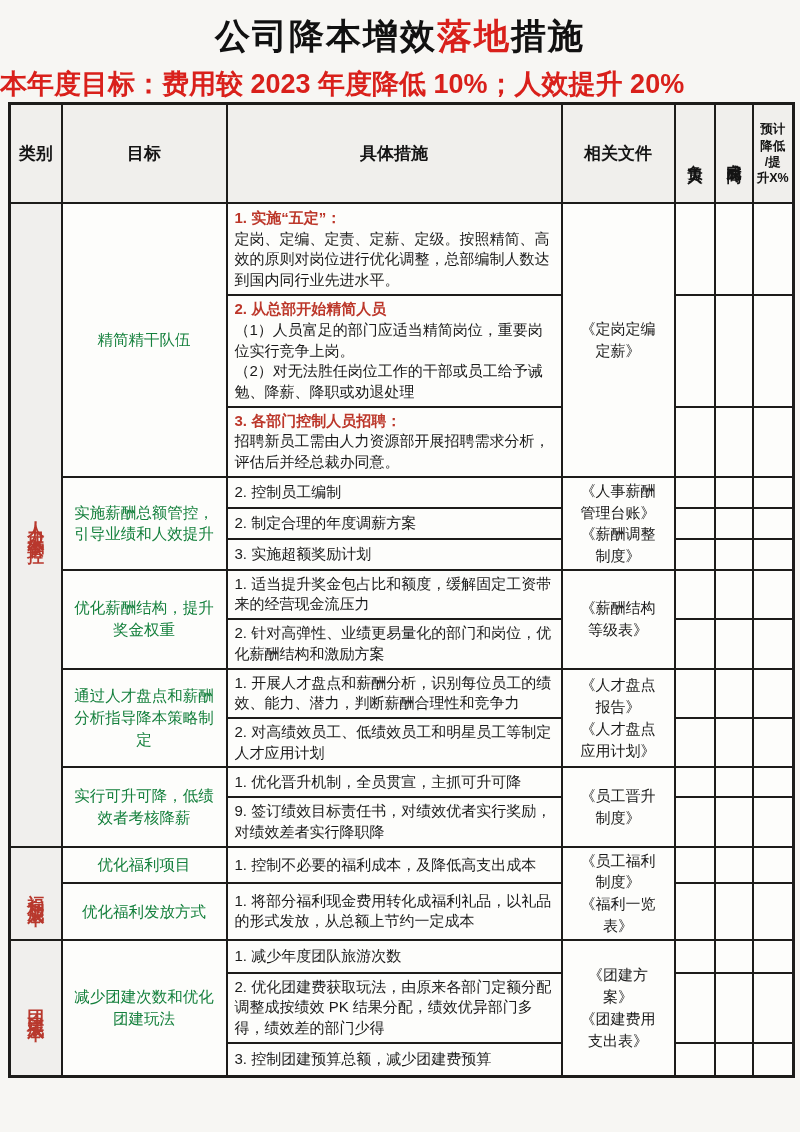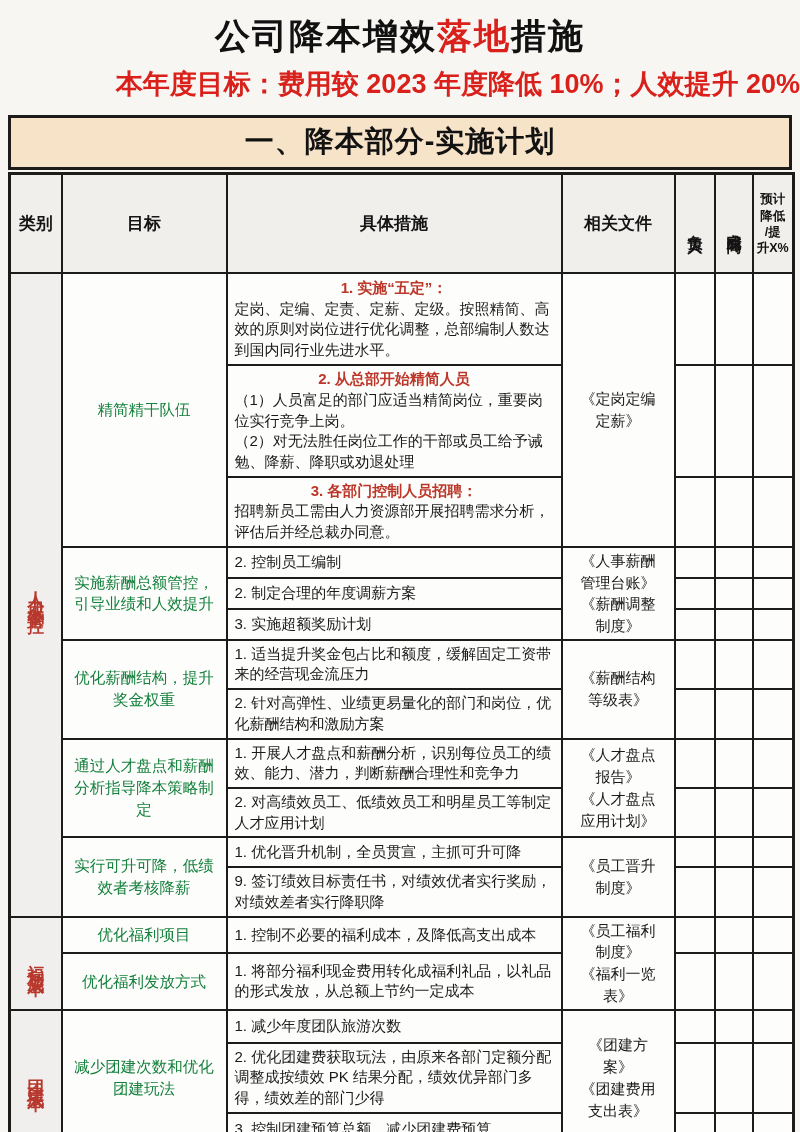--- a/index.html
+++ b/index.html
@@ -18,21 +18,21 @@
     text-align: center;
     font-size: 35px;
     font-weight: 700;
     letter-spacing: 2px;
     line-height: 1.15;
     color: #111;
   }
   .title .red { color: #d9201b; }
   .subtitle {
     margin-top: 10px;
-    text-align: right;
+    text-align: left;
     font-size: 27px;
     font-weight: 700;
     color: #d9201b;
     letter-spacing: 0px;
     white-space: nowrap;
   }
 
   
   .band {
     margin: 13px 8px 2px 8px;
@@ -95,21 +95,21 @@
     line-height: 1.4;
     color: #15803d;
   }
   td.measure {
     font-size: 15px;
     padding: 3px 7px;
     line-height: 1.38;
     text-align: left;
     color: #1a1a1a;
   }
-  .m-head { display: block; color: #bc372a; font-weight: 700; text-align: center; }
+  .m-head { display: block; color: #bc372a; font-weight: 700; }
   .m-head:empty { display: none; }
   .m-body { white-space: pre-line; }
   td.doc {
     text-align: center;
     font-size: 15px;
     padding: 2px 16px;
     line-height: 1.45;
     white-space: pre-line;
     color: #1a1a1a;
   }
@@ -133,21 +133,20 @@
 <body>
 
 <div class="page">
 
   <div class="title">
     <span>公司降本增效</span><span class="red">落地</span><span>措施</span>
   </div>
 
   <div class="subtitle">本年度目标：费用较 2023 年度降低 10%；人效提升 20%</div>
 
-  <div class="band">一、降本部分-实施计划</div>
 
   <table class="plan">
     <colgroup>
       <col style="width:52px">
         <col style="width:165px">
         <col style="width:335px">
         <col style="width:113px">
         <col style="width:40px">
         <col style="width:38px">
         <col style="width:41px">

